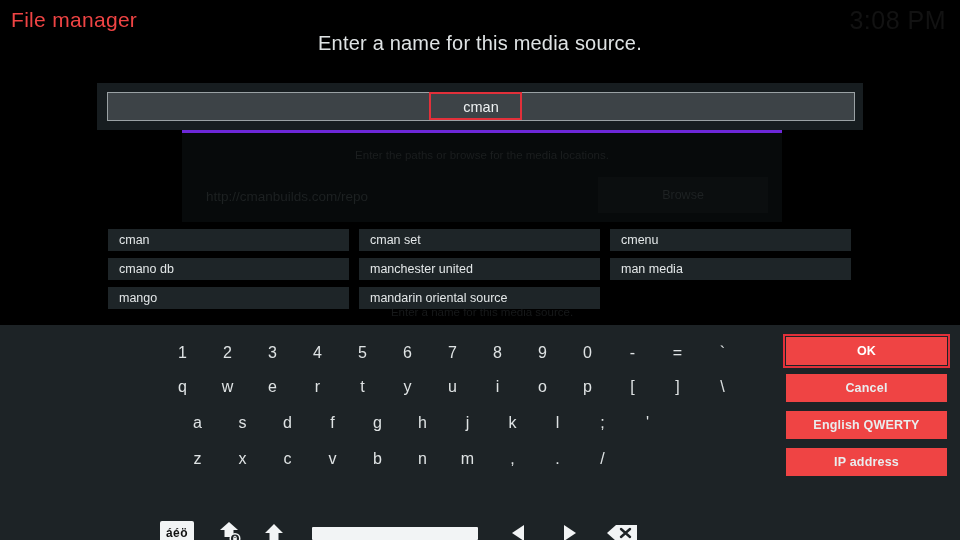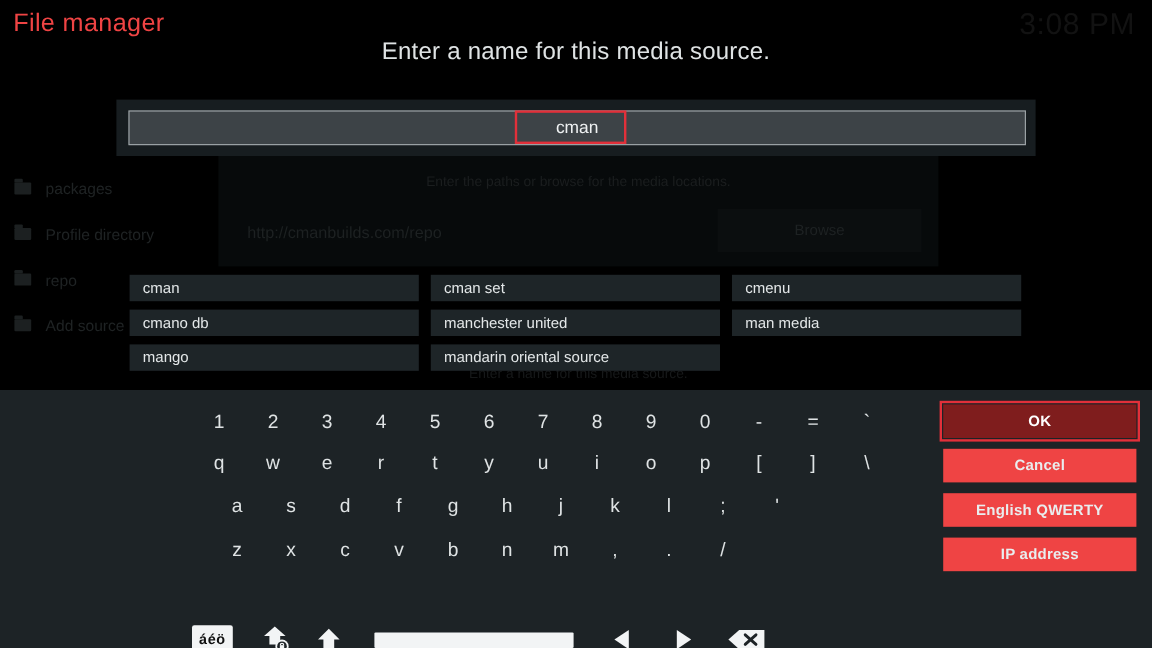--- a/index.html
+++ b/index.html
@@ -30,21 +30,21 @@
   .bg-folder-ico {
     width:14px; height:10px; background:#1c2021; border-radius:1px;
     position:relative; flex:none;
   }
   .bg-folder-ico:before{
     content:""; position:absolute; left:0; top:-3px;
     width:7px; height:3px; background:#1c2021; border-radius:1px 1px 0 0;
   }
   .bg-panel {
     position:absolute; left:182px; top:126px; width:600px; height:96px;
-    background:#070a0b; border-top:4px solid #6d28d9;
+    background:#070a0b; border-top:7px solid #6d28d9;
   }
   .bg-panel-hint {
     position:absolute; left:0; right:0; top:16px; text-align:center;
     font-size:11.5px; color:#1b1e1f;
   }
   .bg-url {
     position:absolute; left:24px; top:56px;
     font-size:13.5px; color:#1d2122;
   }
   .bg-browse {
@@ -129,53 +129,35 @@
   .fn-arrow { width:50px; }
   .fn-bksp { width:56px; }
 
   
   .actions { position:absolute; z-index:5; right:13px; top:337px; width:161px; }
   .action-btn {
     height:28px; margin-bottom:9px; background:#ef4444;
     display:flex; align-items:center; justify-content:center;
     font-size:12.5px; font-weight:bold; color:#e9edee; letter-spacing:.2px;
   }
-  .action-btn.sel { background:#7f1d1d; color:#ffffff; }
+  .action-btn.sel { background:#ef4444; color:#ffffff; }
   .annot-ok {
     position:absolute; z-index:6; right:10px; top:334px;
     width:167px; height:34px; border:2px solid #e2303a; pointer-events:none;
   }
 </style>
 </head>
 <body>
 
 <div id="screen">
 
   <div class="bg-layer">
     <div class="bg-title">File manager</div>
     <div class="bg-clock">3:08 PM</div>
 
-    <div class="bg-sidebar">
-      <div class="bg-side-item">
-        <span class="bg-folder-ico"></span>
-        <span>packages</span>
-      </div>
-      <div class="bg-side-item">
-        <span class="bg-folder-ico"></span>
-        <span>Profile directory</span>
-      </div>
-      <div class="bg-side-item">
-        <span class="bg-folder-ico"></span>
-        <span>repo</span>
-      </div>
-      <div class="bg-side-item">
-        <span class="bg-folder-ico"></span>
-        <span>Add source</span>
-      </div>
-    </div>
 
     <div class="bg-panel">
       <div class="bg-panel-hint">Enter the paths or browse for the media locations.</div>
       <div class="bg-url">http://cmanbuilds.com/repo</div>
       <div class="bg-browse">Browse</div>
     </div>
     <div class="bg-addsrc">Add</div>
     <div class="bg-lower-hint">Enter a name for this media source.</div>
   </div>
 

